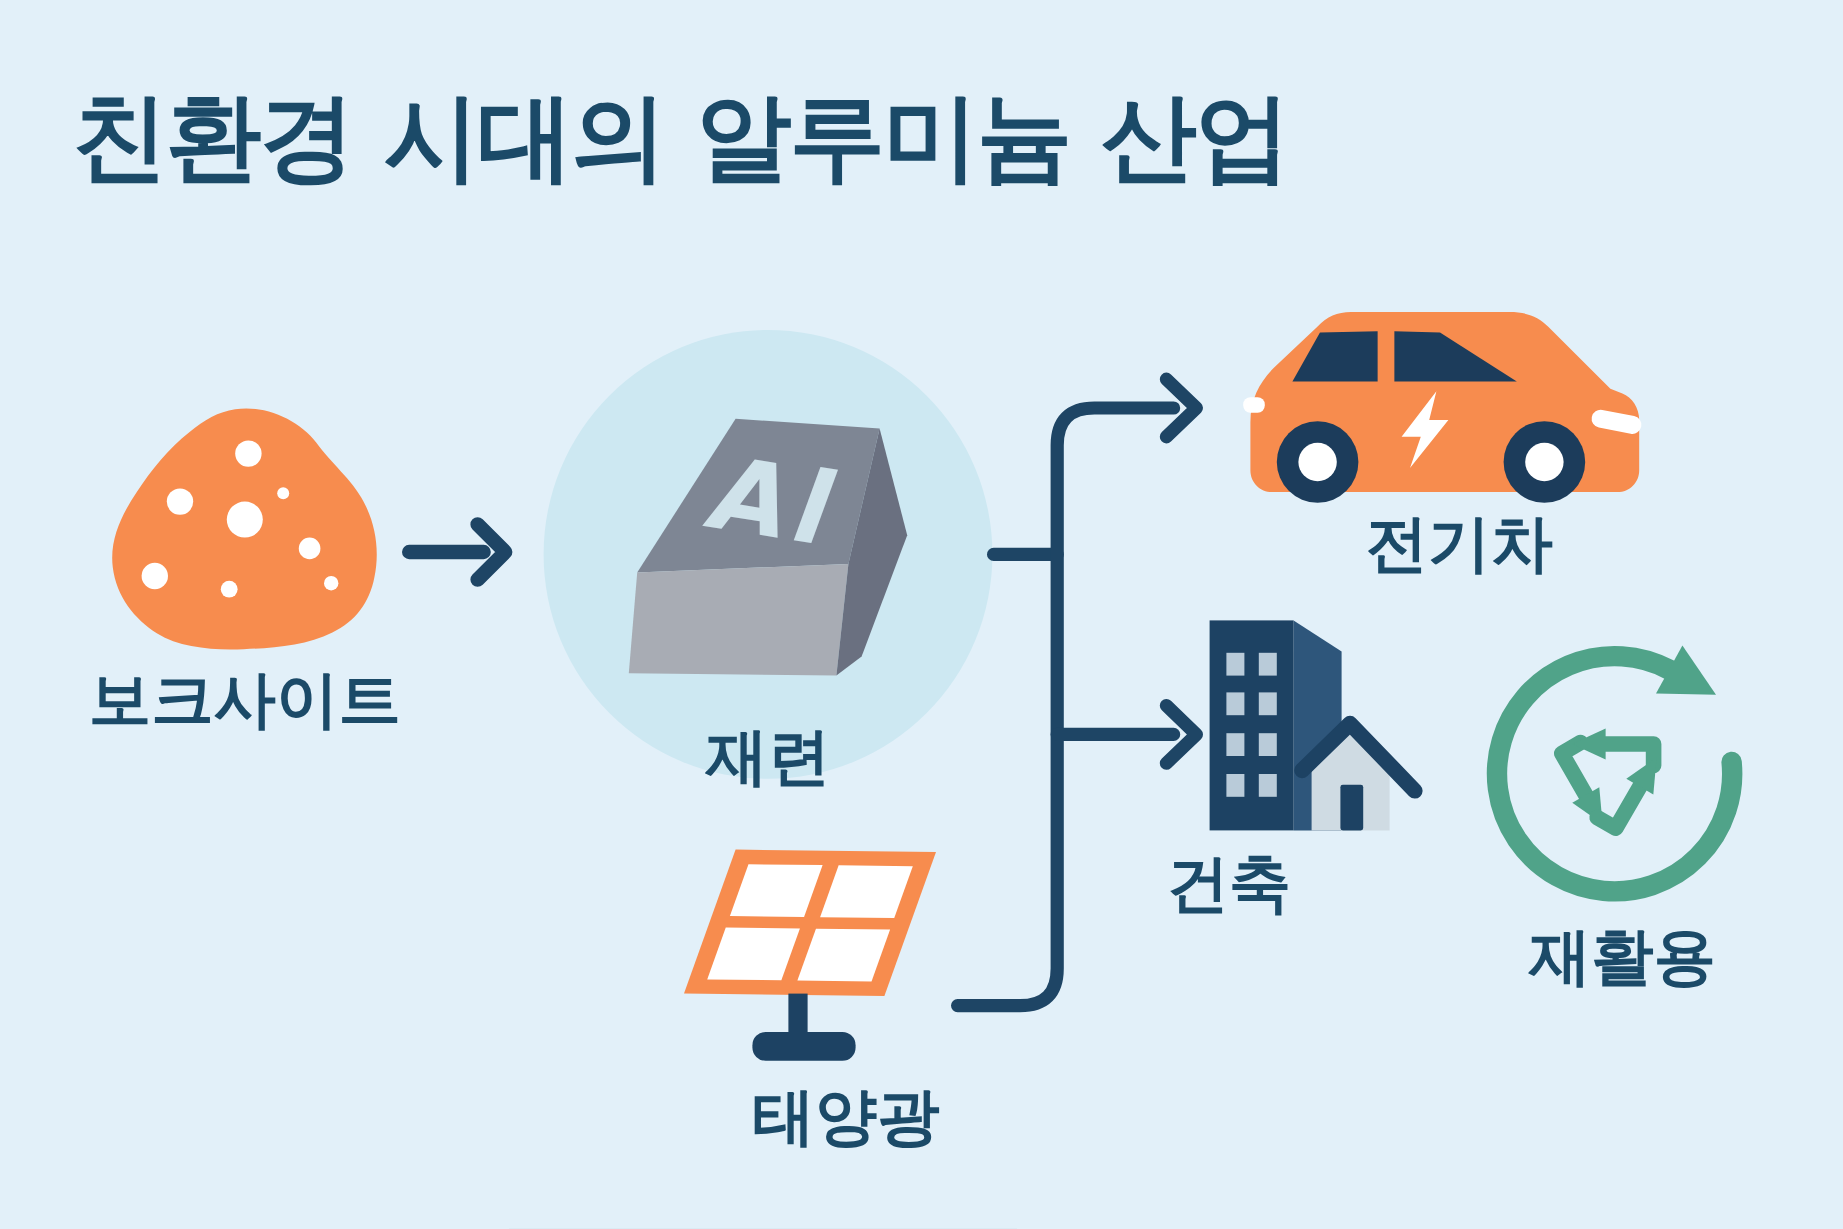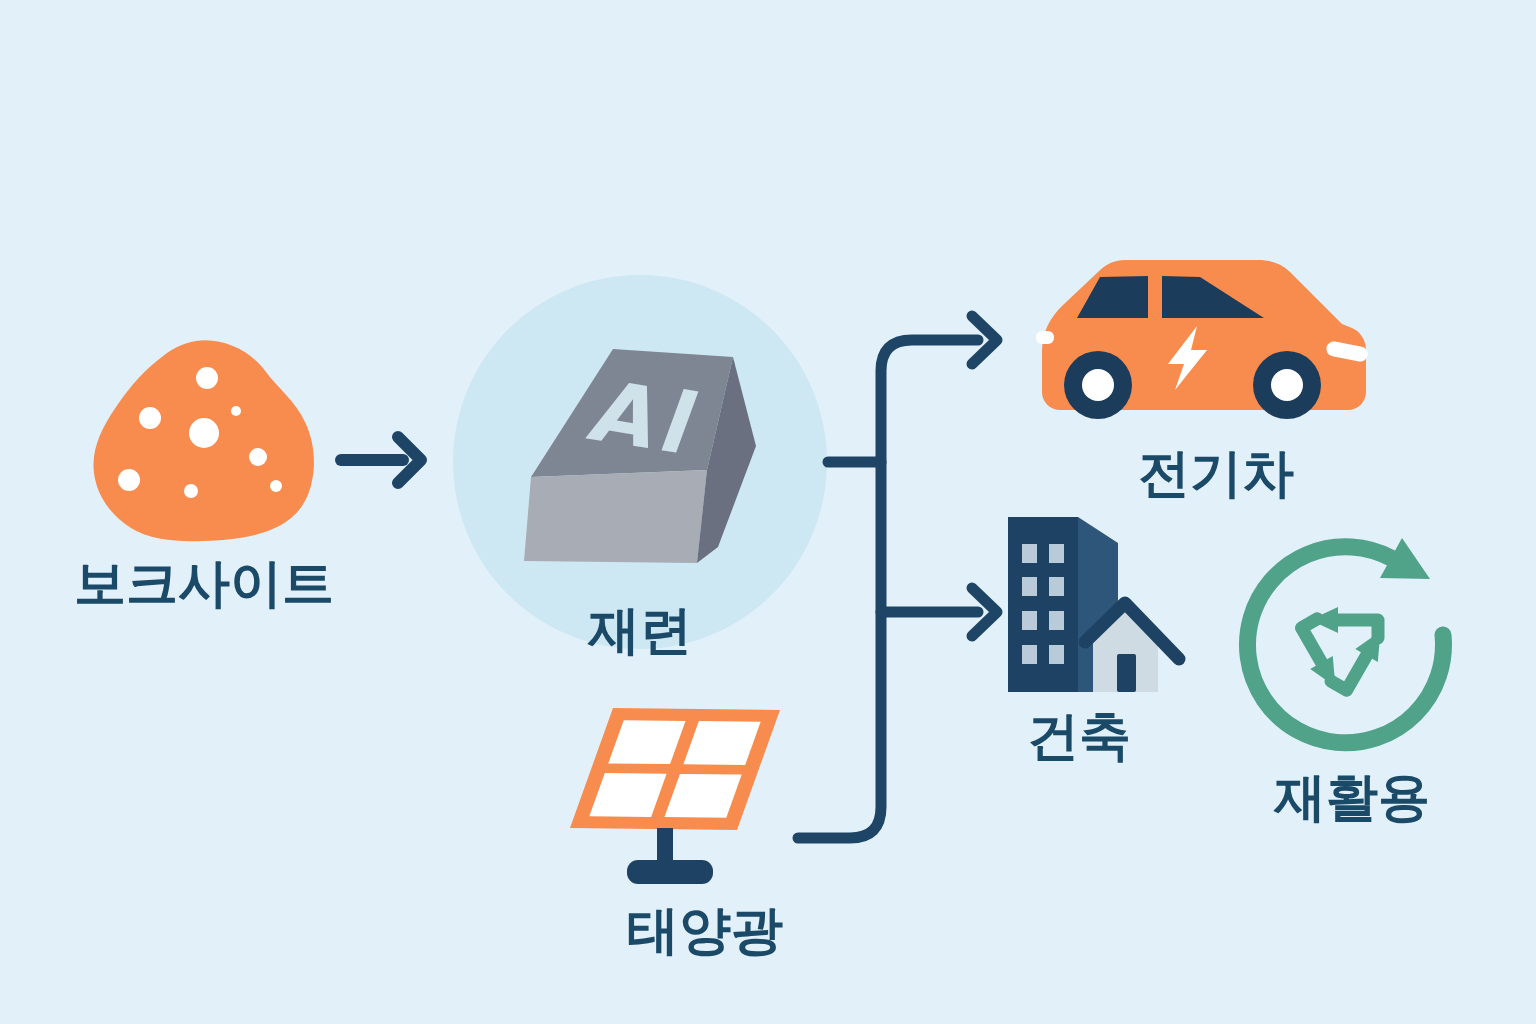--- a/index.html
+++ b/index.html
@@ -143,21 +143,22 @@
           <polygon points="4,13 4,39 32,26" stroke="none"></polygon>
         </g>
         <g transform="rotate(240)">
           <path d="M -36,8 L -36,26 L 6,26" fill="none" stroke-width="13"></path>
           <polygon points="4,13 4,39 32,26" stroke="none"></polygon>
         </g>
       </g>
     </g>
   </svg>
 
+  <div class="title">친환경 시대의 알루미늄 산업</div>
 
   <div class="node-label" style="left:204px;top:584px;">보크사이트</div>
   <div class="node-label" style="left:640px;top:631px;">재련</div>
   <div class="node-label" style="left:705px;top:931px;">태양광</div>
-  <div class="node-label" style="left:1216px;top:474px;">전기차</div>
-  <div class="node-label" style="left:1079px;top:737px;">건축</div>
+  <div class="node-label" style="left:1216px;top:454px;">전기차</div>
+  <div class="node-label" style="left:1024px;top:737px;">건축</div>
   <div class="node-label" style="left:1352px;top:798px;">재활용</div>
 
 </div>
 
 </body></html>

